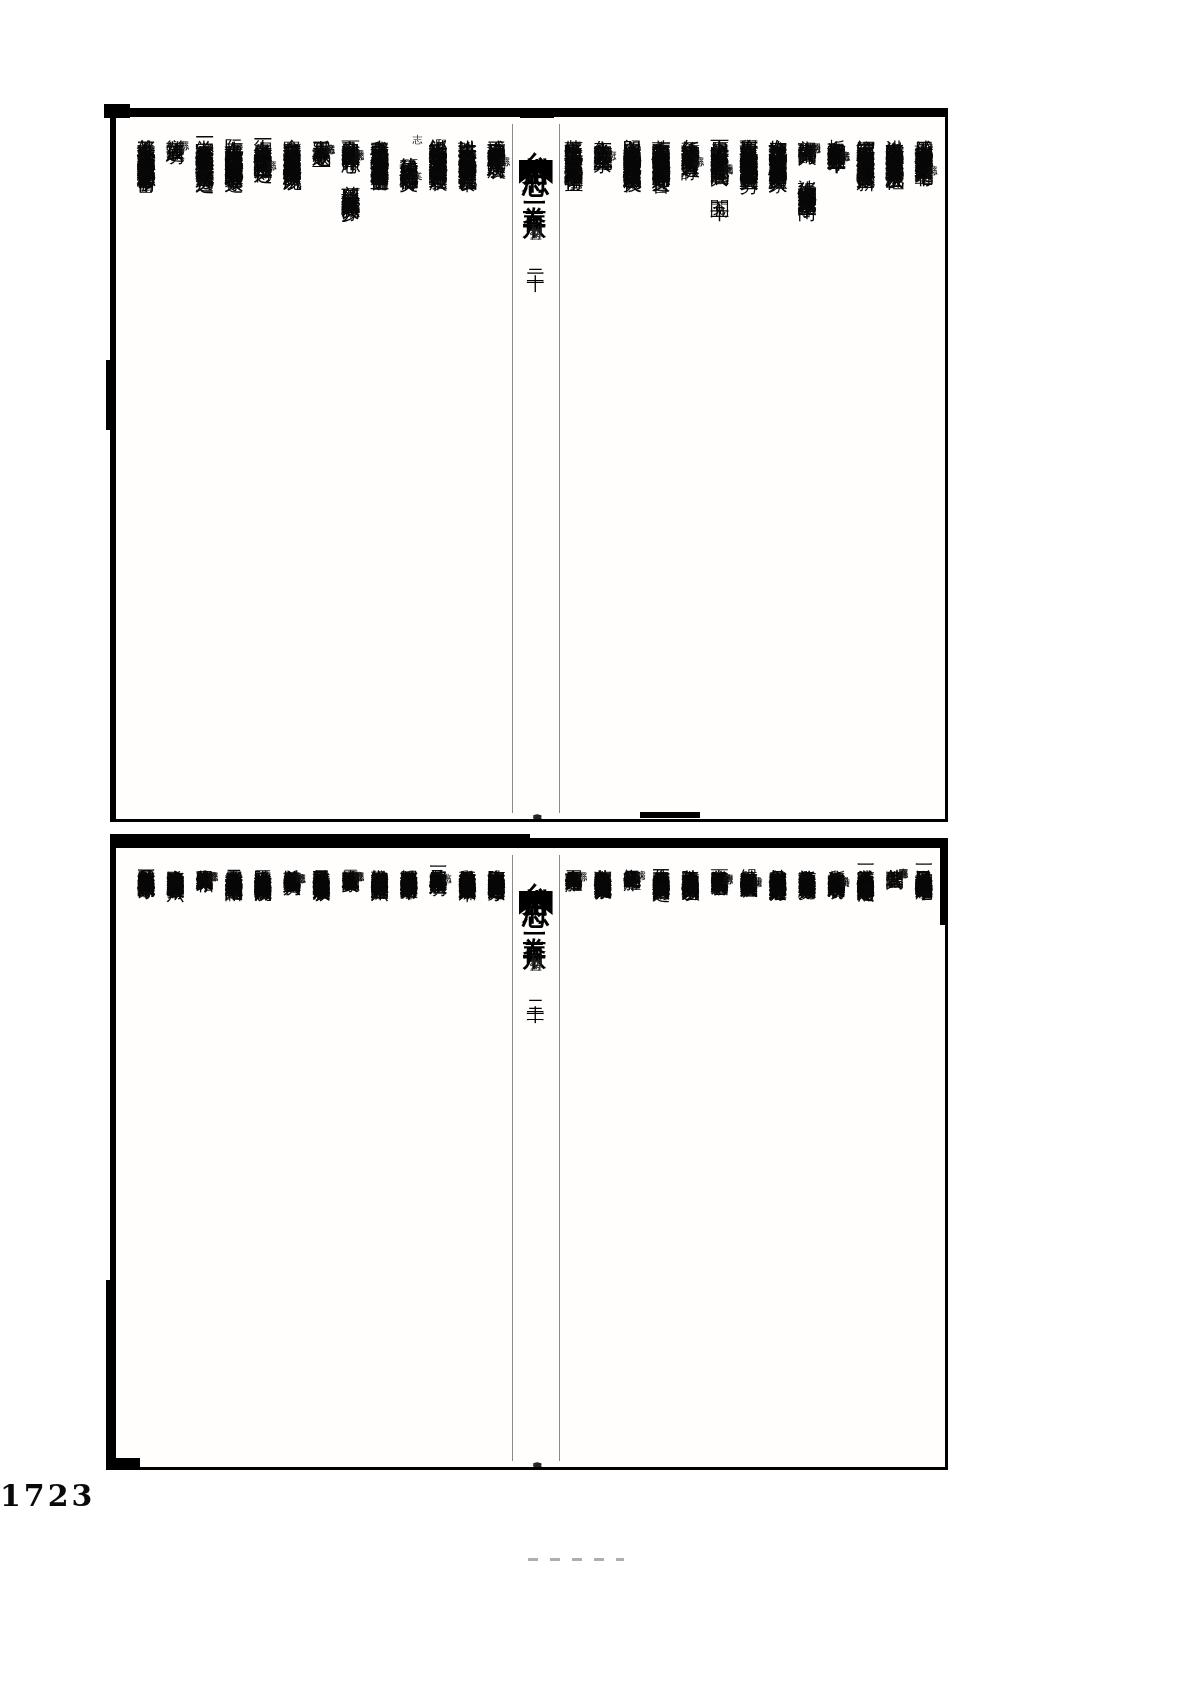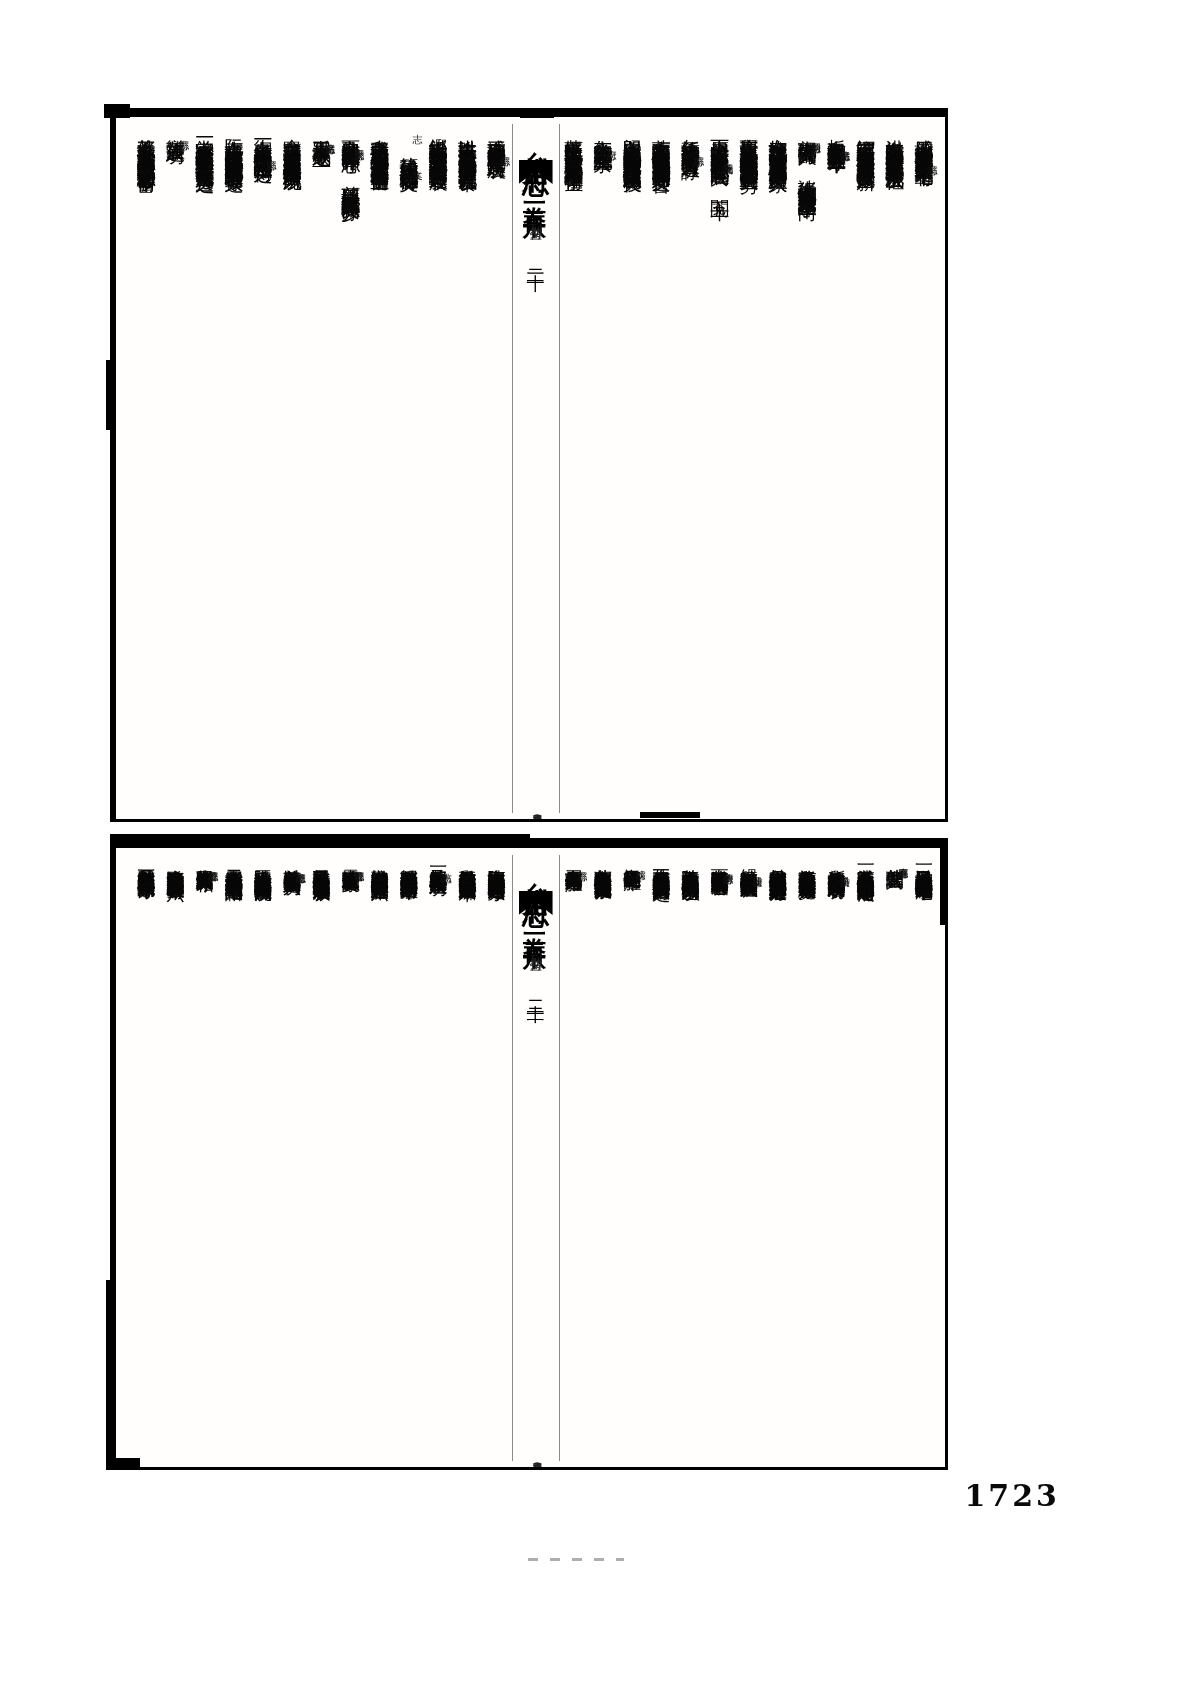--- a/index.html
+++ b/index.html
@@ -40,21 +40,21 @@
   .fishtail{
     width:34px;height:24px;background:#000;margin:6px 0 4px 0;
     clip-path:polygon(0 0,100% 0,100% 100%,50% 46%,0 100%);
   }
   .sp-vol{font-size:23px;font-weight:bold;letter-spacing:2px;}
   .sp-sec{font-size:12.5px;letter-spacing:2px;margin-top:14px;color:#222;}
   .sp-folio{font-size:18px;letter-spacing:4px;margin-top:34px;}
   .sp-pub{font-size:9px;letter-spacing:0;margin-top:auto;margin-bottom:4px;color:#222;
     border-left:1px dashed #999;padding-left:2px;}
   .footer-no{
-    position:absolute;top:1478px;left:0;width:1060px;text-align:right;
+    position:absolute;top:1478px;left:0;width:1060px;text-align:left;
     font-size:30px;font-weight:bold;letter-spacing:3px;color:#0a0a0a;
     font-family:"DejaVu Serif","Liberation Serif",serif;
   }
   .tick-marks{
     position:absolute;top:1558px;left:528px;width:96px;height:3px;
     background:repeating-linear-gradient(90deg,#9a9a9a 0 10px,transparent 10px 22px);
     opacity:.8;
   }
   .blob{position:absolute;background:#000;}
   .b1{top:104px;left:104px;width:26px;height:14px;}

